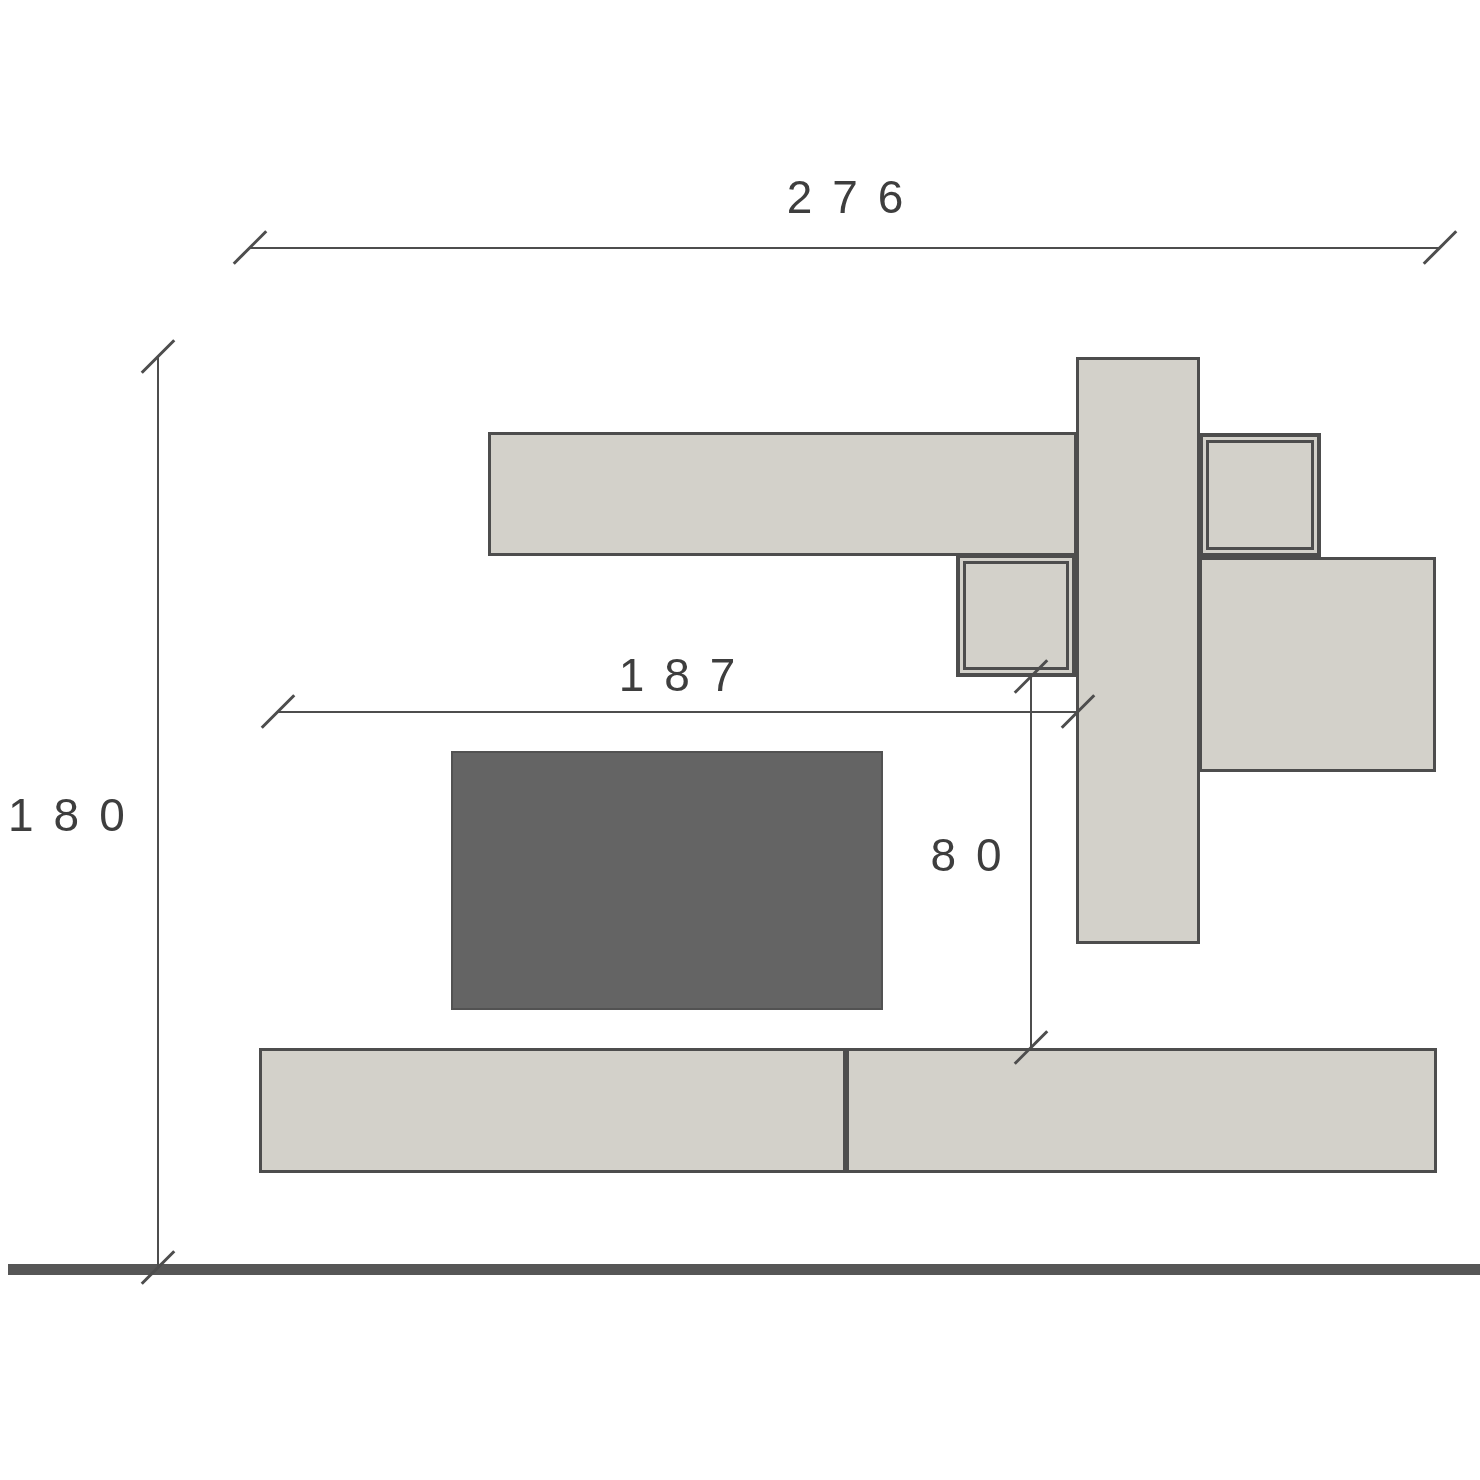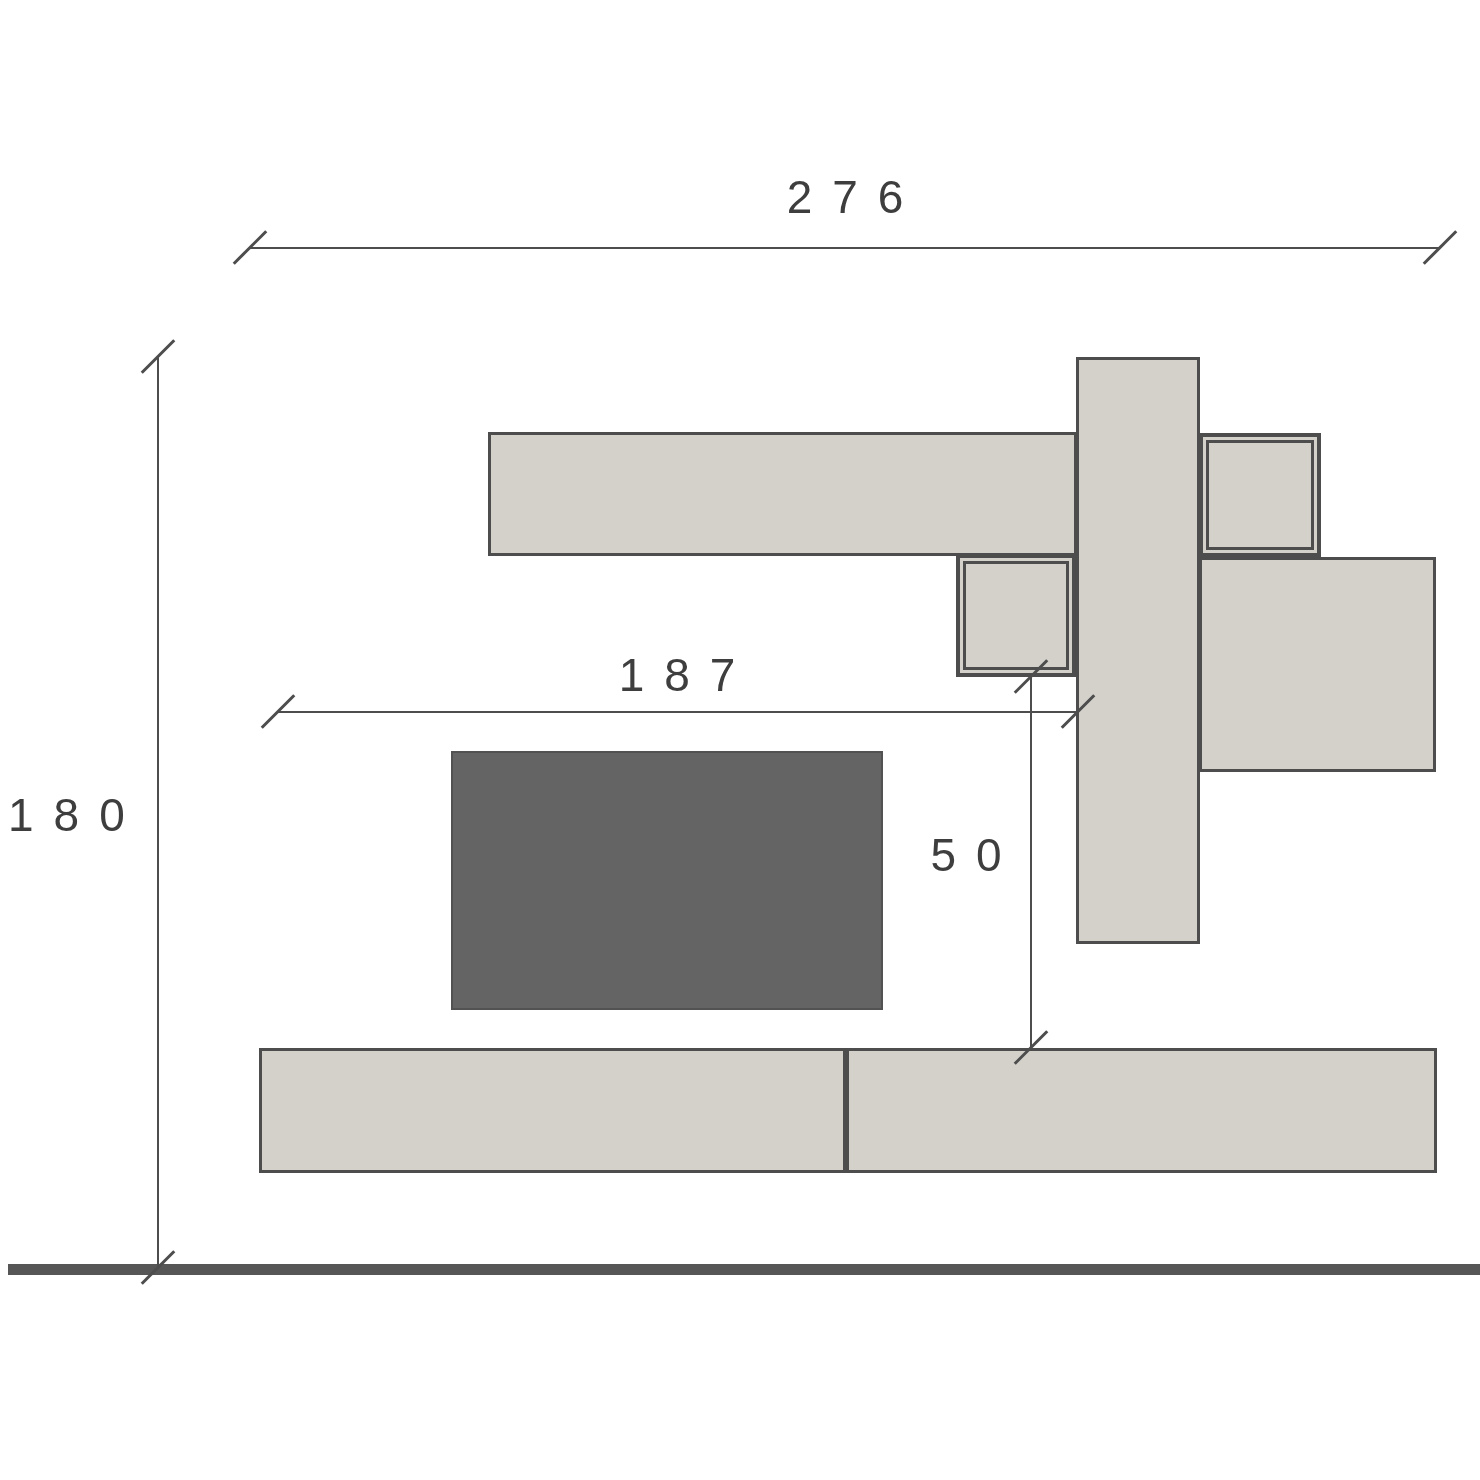--- a/index.html
+++ b/index.html
@@ -100,15 +100,15 @@
   <div class="dim-label" style="left:8px; top:792px;">180</div>
 
   <div class="dim-line" style="left:278px; top:711px; width:800px; height:2px;"></div>
   <div class="tick" style="left:255px; top:710px;"></div>
   <div class="tick" style="left:1055px; top:710px;"></div>
   <div class="dim-label center-x" style="left:667px; top:652px;margin-left:20px;">187</div>
 
   <div class="dim-line" style="left:1030px; top:677px; width:2px; height:371px;"></div>
   <div class="tick" style="left:1008px; top:675px;"></div>
   <div class="tick" style="left:1008px; top:1046px;"></div>
-  <div class="dim-label center-x" style="left:976px; top:832px;">50</div>
+  <div class="dim-label center-x" style="left:976px; top:832px;">80</div>
 
 </div>
 
 </body></html>

